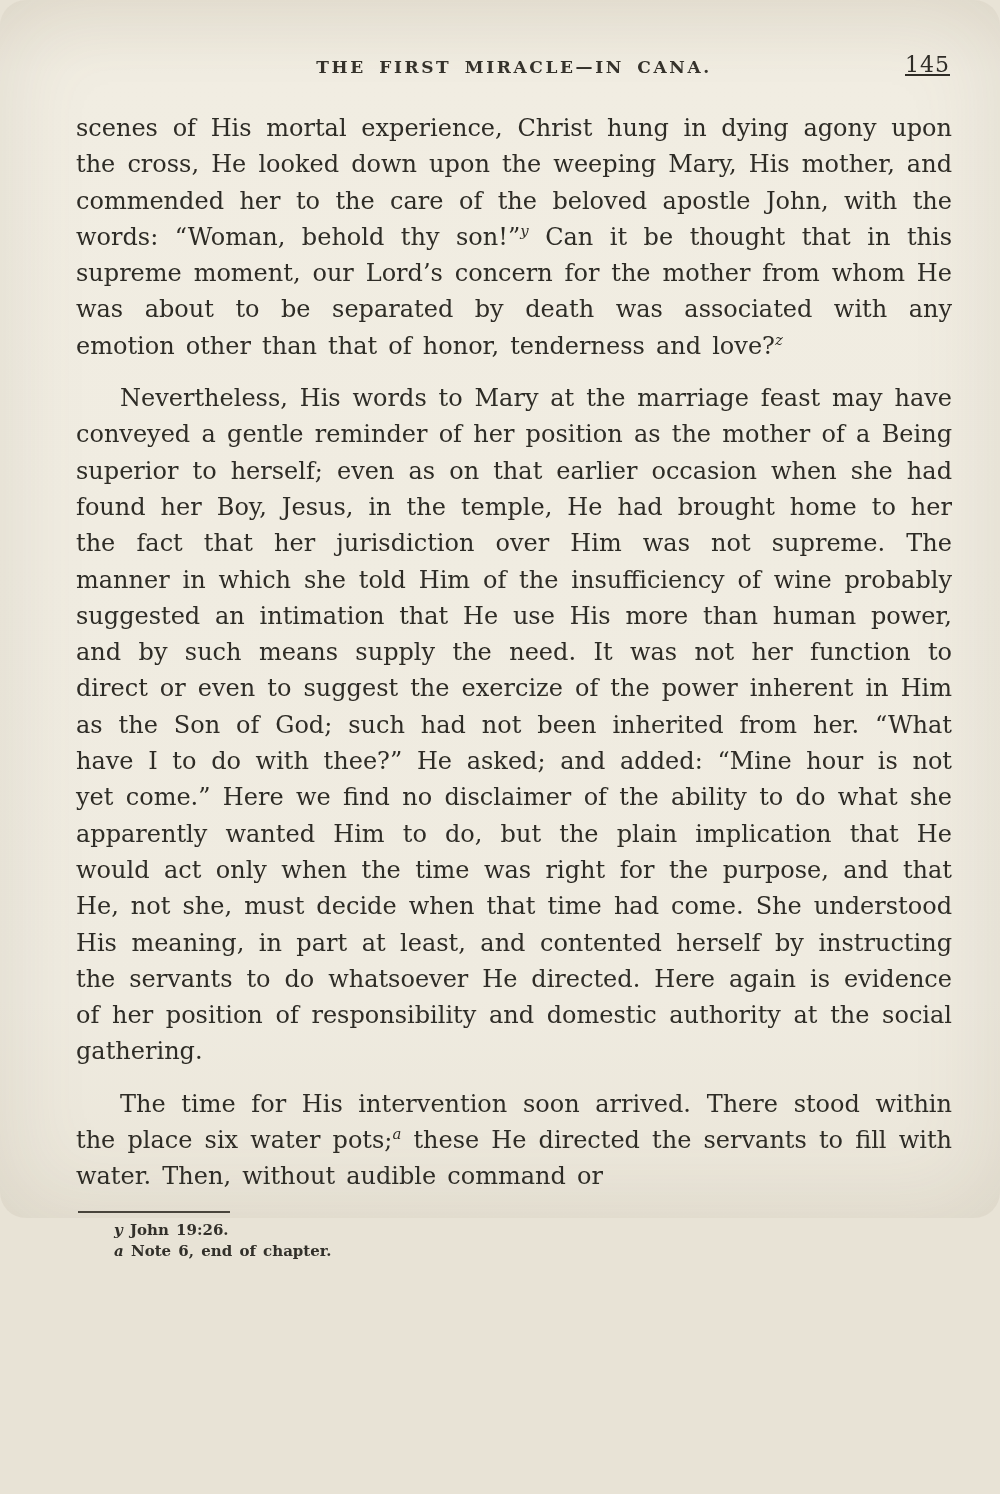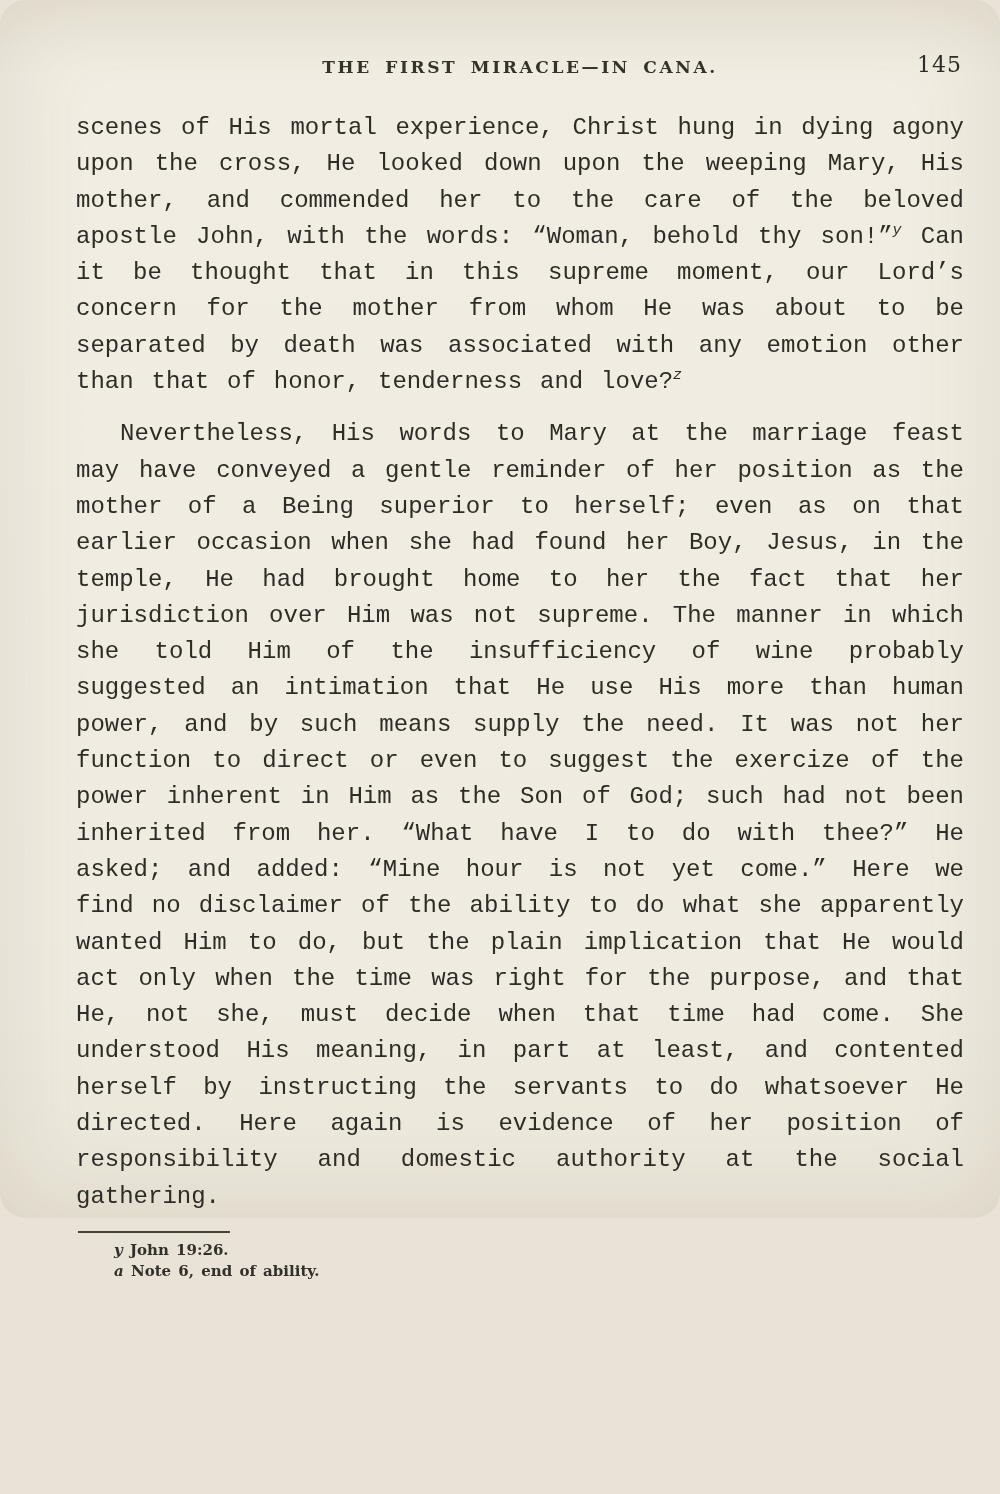--- a/index.html
+++ b/index.html
@@ -11,21 +11,21 @@
     height: 1494px;
     overflow: hidden;
     background: #e8e3d6;
     font-family: "DejaVu Serif", "Liberation Serif", serif;
   }
   .page {
     position: relative;
     width: 1000px;
     height: 1218px;
     box-sizing: border-box;
-    padding: 52px 36px 36px 76px;
+    padding: 52px 48px 36px 76px;
     background: linear-gradient(180deg, #ebe6d9 0%, #f1ede2 6%, #efebe0 82%, #eae5d8 100%);
     box-shadow: inset 0 0 90px rgba(120,108,82,0.14);
     color: #2e2c26;
     border-radius: 26px;
   }
   .page-header {
     position: relative;
     height: 30px;
     margin-bottom: 28px;
   }
@@ -39,31 +39,31 @@
     color: #35322b;
     padding-top: 5px;
   }
   .page-number {
     position: absolute;
     right: 2px;
     top: 0;
     font-size: 22px;
     letter-spacing: 1px;
     color: #2f2d27;
+    text-decoration: underline;
   }
   .body-text {
     font-size: 24px;
     line-height: 36.3px;
     text-align: justify;
     word-spacing: 3.5px;
     color: #2e2c26;
   }
   .para {
     margin: 16px 0 7px 0;
-    font-family: Liberation Mono, monospace;
   }
   .para.indented {
     text-indent: 44px;
   }
   sup {
     font-size: 0.62em;
     font-style: italic;
     line-height: 0;
     vertical-align: super;
   }
@@ -95,21 +95,22 @@
 <div class="page">
 
   <div class="page-header">
     <span class="running-title">THE FIRST MIRACLE—IN CANA.</span>
     <span class="page-number">145</span>
   </div>
 
   <div class="body-text">
     <p class="para"><span>scenes of His mortal experience, Christ hung in dying agony upon the cross, He looked down upon the weeping Mary, His mother, and commended her to the care of the beloved apostle John, with the words: “Woman, behold thy son!”</span><sup>y</sup><span> Can it be thought that in this supreme moment, our Lord’s concern for the mother from whom He was about to be separated by death was associated with any emotion other than that of honor, tenderness and love?</span><sup>z</sup></p>
     <p class="para indented"><span>Nevertheless, His words to Mary at the marriage feast may have conveyed a gentle reminder of her position as the mother of a Being superior to herself; even as on that earlier occasion when she had found her Boy, Jesus, in the temple, He had brought home to her the fact that her jurisdiction over Him was not supreme.  The manner in which she told Him of the insufficiency of wine probably suggested an intimation that He use His more than human power, and by such means supply the need.  It was not her function to direct or even to suggest the exercize of the power inherent in Him as the Son of God; such had not been inherited from her.  “What have I to do with thee?” He asked; and added: “Mine hour is not yet come.”  Here we find no disclaimer of the ability to do what she apparently wanted Him to do, but the plain implication that He would act only when the time was right for the purpose, and that He, not she, must decide when that time had come.  She understood His meaning, in part at least, and contented herself by instructing the servants to do whatsoever He directed.  Here again is evidence of her position of responsibility and domestic authority at the social gathering.</span></p>
+    <p class="para indented"><span>The time for His intervention soon arrived.  There stood within the place six water pots;</span><sup>a</sup><span> these He directed the servants to fill with water.  Then, without audible command or</span></p>
   </div>
 
   <div class="footnotes">
     <div class="footnote-rule"></div>
     <p class="footnote"><span class="fn-italic">y</span><span> John  19:26.</span></p>
-    <p class="footnote"><span class="fn-italic">a</span><span> Note  6,  end  of  ability.</span></p>
+    <p class="footnote"><span class="fn-italic">a</span><span> Note  6,  end  of  chapter.</span></p>
   </div>
 
 </div>
 
 </body></html>

